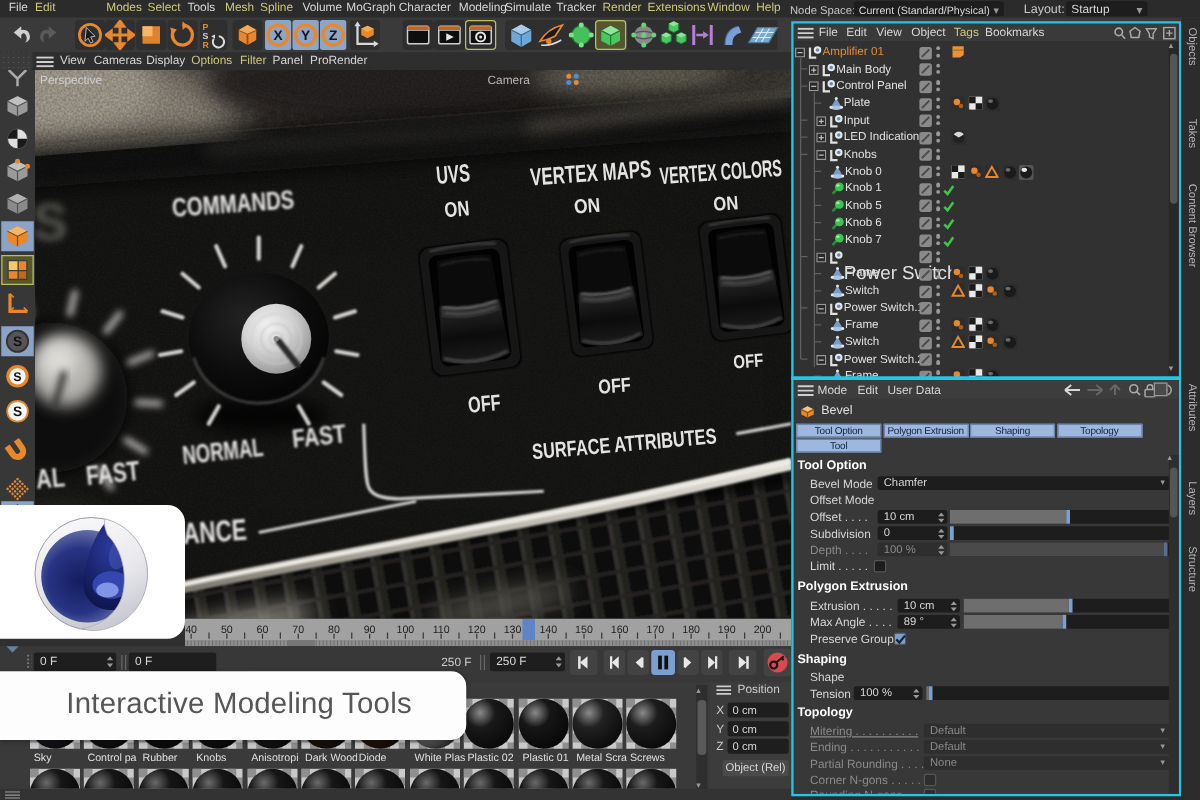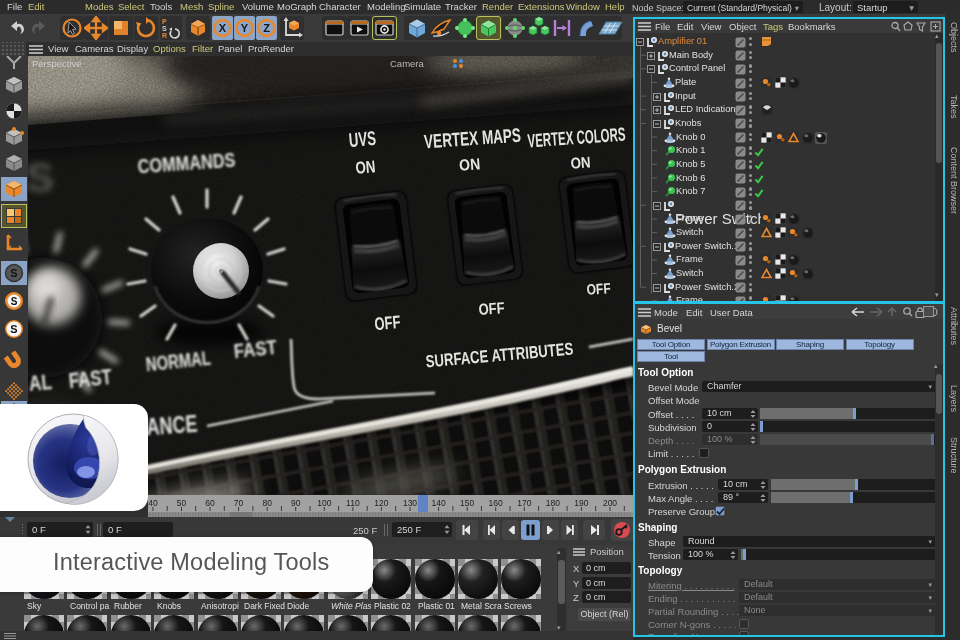--- a/index.html
+++ b/index.html
@@ -938,35 +938,35 @@
 <div class="ab" style="left:198px;top:559px;width:40px;height:40px;background:
 conic-gradient(#c9c9c9 0 25%,#8f8f8f 0 50%,#c9c9c9 0 75%,#8f8f8f 0) 0 0/14px 14px;"></div>
 <div class="ab" style="left:198px;top:559px;width:40px;height:40px;border-radius:50%;background:radial-gradient(circle at 33% 28%, #8a8a8a 0%, #202022 30%, #040404 92%);"></div>
 <div class="ab" style="left:201px;top:601px;width:42px;text-align:left;color:#e0e0e0;font-size:8.5px;overflow:hidden;white-space:nowrap;">Anisotropi</div>
 <div class="ab" style="left:198px;top:615px;width:40px;height:16px;background:conic-gradient(#c9c9c9 0 25%,#8f8f8f 0 50%,#c9c9c9 0 75%,#8f8f8f 0) 0 0/14px 14px;overflow:hidden;">
     <div style="position:absolute;left:0;top:0;width:40px;height:40px;border-radius:50%;background:radial-gradient(circle at 33% 28%, #6a6a6a 0%, #161616 30%, #030303 92%);"></div>
   </div>
 <div class="ab" style="left:241px;top:559px;width:40px;height:40px;background:
 conic-gradient(#c9c9c9 0 25%,#8f8f8f 0 50%,#c9c9c9 0 75%,#8f8f8f 0) 0 0/14px 14px;"></div>
 <div class="ab" style="left:241px;top:559px;width:40px;height:40px;border-radius:50%;background:radial-gradient(circle at 33% 28%, #8a8a8a 0%, #2a1e12 30%, #040404 92%);"></div>
-<div class="ab" style="left:244px;top:601px;width:42px;text-align:left;color:#e0e0e0;font-size:8.5px;overflow:hidden;white-space:nowrap;">Dark Fixed</div>
+<div class="ab" style="left:244px;top:601px;width:42px;text-align:left;color:#e0e0e0;font-size:8.5px;overflow:hidden;white-space:nowrap;">Dark Wood</div>
 <div class="ab" style="left:241px;top:615px;width:40px;height:16px;background:conic-gradient(#c9c9c9 0 25%,#8f8f8f 0 50%,#c9c9c9 0 75%,#8f8f8f 0) 0 0/14px 14px;overflow:hidden;">
     <div style="position:absolute;left:0;top:0;width:40px;height:40px;border-radius:50%;background:radial-gradient(circle at 33% 28%, #6a6a6a 0%, #161616 30%, #030303 92%);"></div>
   </div>
 <div class="ab" style="left:284px;top:559px;width:40px;height:40px;background:
 conic-gradient(#c9c9c9 0 25%,#8f8f8f 0 50%,#c9c9c9 0 75%,#8f8f8f 0) 0 0/14px 14px;"></div>
 <div class="ab" style="left:284px;top:559px;width:40px;height:40px;border-radius:50%;background:radial-gradient(circle at 33% 28%, #8a8a8a 0%, #381f10 30%, #040404 92%);"></div>
 <div class="ab" style="left:287px;top:601px;width:42px;text-align:left;color:#e0e0e0;font-size:8.5px;overflow:hidden;white-space:nowrap;">Diode</div>
 <div class="ab" style="left:284px;top:615px;width:40px;height:16px;background:conic-gradient(#c9c9c9 0 25%,#8f8f8f 0 50%,#c9c9c9 0 75%,#8f8f8f 0) 0 0/14px 14px;overflow:hidden;">
     <div style="position:absolute;left:0;top:0;width:40px;height:40px;border-radius:50%;background:radial-gradient(circle at 33% 28%, #6a6a6a 0%, #161616 30%, #030303 92%);"></div>
   </div>
 <div class="ab" style="left:328px;top:559px;width:40px;height:40px;background:
 conic-gradient(#c9c9c9 0 25%,#8f8f8f 0 50%,#c9c9c9 0 75%,#8f8f8f 0) 0 0/14px 14px;"></div>
 <div class="ab" style="left:328px;top:559px;width:40px;height:40px;border-radius:50%;background:radial-gradient(circle at 33% 28%, #8a8a8a 0%, #9a9a9a 30%, #040404 92%);"></div>
-<div class="ab" style="left:331px;top:601px;width:42px;text-align:left;color:#e0e0e0;font-size:8.5px;overflow:hidden;white-space:nowrap;font-style:italic;">White Plas</div>
+<div class="ab" style="left:331px;top:601px;width:42px;text-align:center;color:#e0e0e0;font-size:8.5px;overflow:hidden;white-space:nowrap;">White Plas</div>
 <div class="ab" style="left:328px;top:615px;width:40px;height:16px;background:conic-gradient(#c9c9c9 0 25%,#8f8f8f 0 50%,#c9c9c9 0 75%,#8f8f8f 0) 0 0/14px 14px;overflow:hidden;">
     <div style="position:absolute;left:0;top:0;width:40px;height:40px;border-radius:50%;background:radial-gradient(circle at 33% 28%, #6a6a6a 0%, #161616 30%, #030303 92%);"></div>
   </div>
 <div class="ab" style="left:371px;top:559px;width:40px;height:40px;background:
 conic-gradient(#c9c9c9 0 25%,#8f8f8f 0 50%,#c9c9c9 0 75%,#8f8f8f 0) 0 0/14px 14px;"></div>
 <div class="ab" style="left:371px;top:559px;width:40px;height:40px;border-radius:50%;background:radial-gradient(circle at 33% 28%, #8a8a8a 0%, #1a1a1a 30%, #040404 92%);"></div>
 <div class="ab" style="left:374px;top:601px;width:42px;text-align:left;color:#e0e0e0;font-size:8.5px;overflow:hidden;white-space:nowrap;">Plastic 02</div>
 <div class="ab" style="left:371px;top:615px;width:40px;height:16px;background:conic-gradient(#c9c9c9 0 25%,#8f8f8f 0 50%,#c9c9c9 0 75%,#8f8f8f 0) 0 0/14px 14px;overflow:hidden;">
     <div style="position:absolute;left:0;top:0;width:40px;height:40px;border-radius:50%;background:radial-gradient(circle at 33% 28%, #6a6a6a 0%, #161616 30%, #030303 92%);"></div>
   </div>
@@ -1578,21 +1578,20 @@
       <div style="position:absolute;left:0;top:0;width:79px;height:11px;background:#6e6e6e;"></div>
       <div style="position:absolute;left:79px;top:0;width:3px;height:11px;background:#7d9fd0;"></div>
     </div>
 <div class="ab" style="left:13px;top:202px;color:#d6d6d6;font-size:9.5px;white-space:nowrap;">Preserve Groups</div>
 <div class="ab" style="left:80px;top:202px;width:10px;height:10px;background:#7d9fd0;border:1px solid #555;border-radius:2px;"></div>
 <svg class="ab" style="left:80px;top:202px;" width="11" height="11" viewBox="0 0 11 11">
       <path d="M2 5.5 L4.5 8 L9 2.5" stroke="#16233c" stroke-width="1.8" fill="none"></path>
     </svg>
 <div class="ab" style="left:3px;top:218px;color:#ffffff;font-size:10px;font-weight:bold;">Shaping</div>
 <div class="ab" style="left:13px;top:233px;color:#d6d6d6;font-size:9.5px;white-space:nowrap;">Shape</div>
-<div class="ab" style="left:48px;top:232px;width:253px;height:11px;background:#1d1d1d;border-radius:2px;color:#d8d8d8;font-size:9px;line-height:11px;padding-left:5px;">Round<span style="position:absolute;right:4px;top:0;color:#999;font-size:7px;">▾</span></div>
 <div class="ab" style="left:13px;top:246px;color:#d6d6d6;font-size:9.5px;white-space:nowrap;">Tension</div>
 <div class="ab" style="left:48px;top:245px;width:55px;height:11px;background:#1d1d1d;border-radius:2px;color:#d8d8d8;font-size:9px;line-height:11px;padding-left:5px;">100 %<svg style="position:absolute;right:2px;top:1.5px;" width="6" height="8" viewBox="0 0 6 8">
         <path d="M3 0 L5.5 3 H0.5 Z" fill="#999"></path>
         <path d="M3 8 L5.5 5 H0.5 Z" fill="#999"></path>
       </svg></div>
 <div class="ab" style="left:106px;top:245px;width:195px;height:11px;background:#1d1d1d;border-radius:1px;">
       <div style="position:absolute;left:0;top:0;width:2px;height:11px;background:#6e6e6e;"></div>
       <div style="position:absolute;left:2px;top:0;width:3px;height:11px;background:#7d9fd0;"></div>
     </div>
 <div class="ab" style="left:3px;top:261px;color:#ffffff;font-size:10px;font-weight:bold;">Topology</div>

